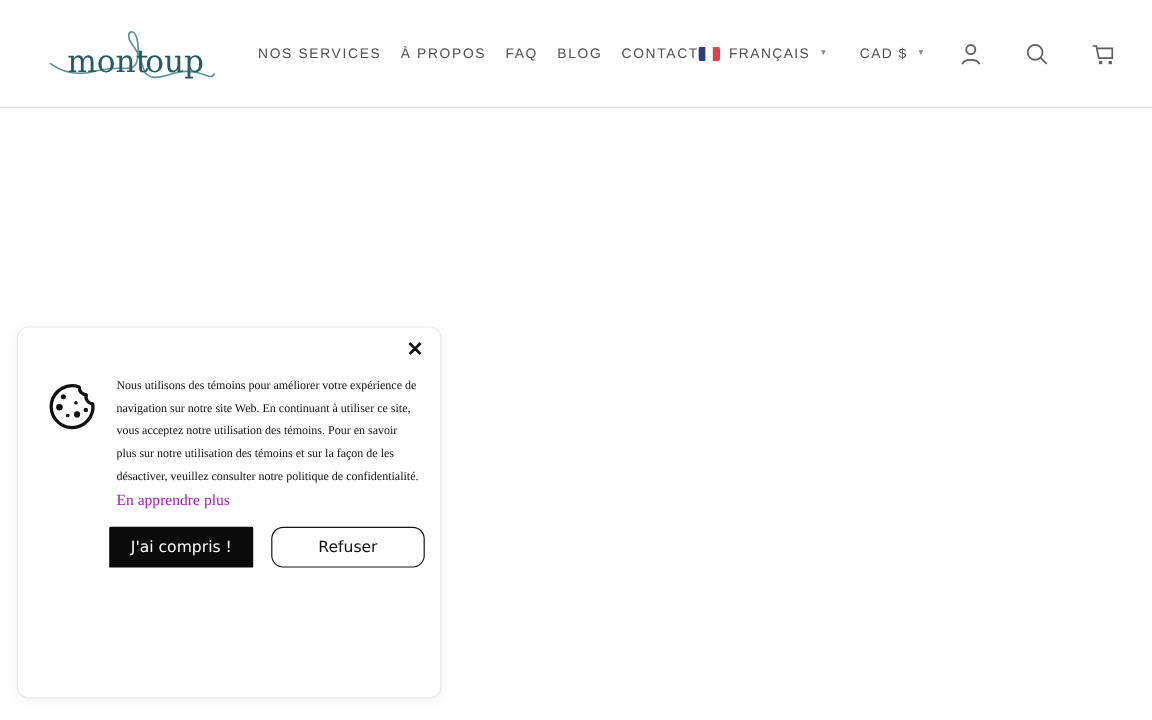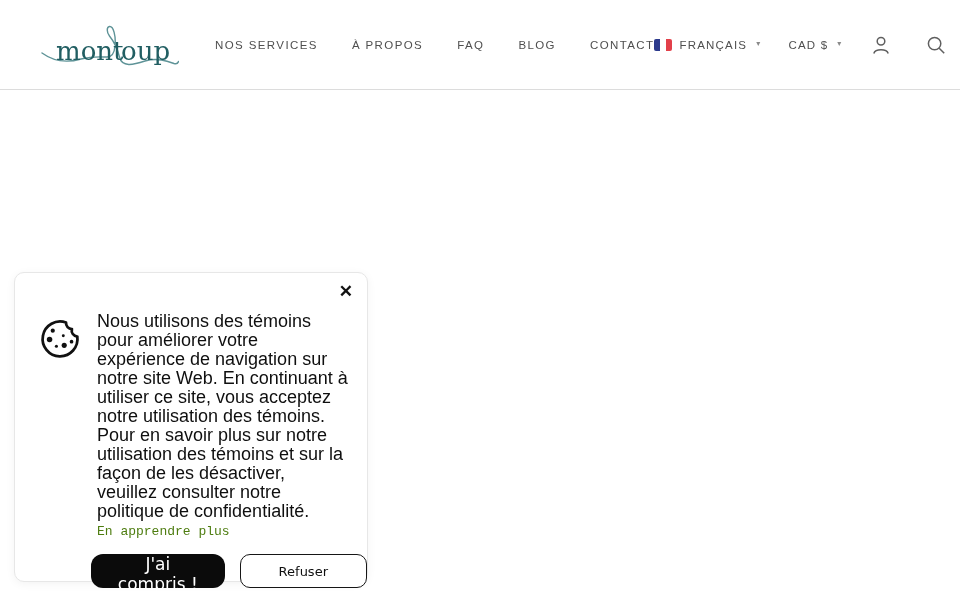--- a/index.html
+++ b/index.html
@@ -6,21 +6,21 @@
   html,body { width:960px; height:600px; background:#ffffff; overflow:hidden;
               font-family:"Liberation Sans", sans-serif; }
 
   
   .header {
     position:absolute; top:0; left:0; width:960px; height:90px;
     background:#ffffff; border-bottom:1px solid #dcdcdc;
     display:flex; align-items:center; padding:0 39px;
   }
   .logo { width:140px; height:54px; flex:none; cursor:pointer; margin-top:2px; }
-  .nav { display:flex; align-items:center; gap:34px; margin-left:36px; }
+  .nav { display:flex; align-items:center; gap:16px; margin-left:36px; }
   .nav-item {
     font-size:11.5px; letter-spacing:1.4px; color:#4f4f4f;
     text-transform:uppercase; cursor:pointer; white-space:nowrap;
   }
   .header-right { margin-left:auto; display:flex; align-items:center; gap:27px; }
   .lang-selector, .currency-selector {
     display:flex; align-items:flex-start; gap:7px; cursor:pointer;
     font-size:11.5px; letter-spacing:1.2px; color:#4f4f4f; white-space:nowrap;
   }
   .flag { width:18px; height:12px; border-radius:2px; overflow:hidden;
@@ -39,32 +39,32 @@
     box-shadow:0 2px 10px rgba(0,0,0,0.05);
   }
   .cookie-close {
     position:absolute; top:6px; right:10px; background:none; border:none;
     font-size:17px; font-weight:700; color:#111; cursor:pointer;
     line-height:1; padding:4px;
   }
   .cookie-body { display:flex; padding:39px 20px 0 24px; }
   .cookie-icon-wrap { width:44px; flex:none; margin-right:14px; margin-top:4px; }
   .cookie-text {
-    font-family:Liberation Sans, sans-serif;
-    font-size:18px; line-height:19px; color:#0f0f0f; width:252px;
+    font-family:Liberation Serif, serif;
+    font-size:10px; line-height:19px; color:#0f0f0f; width:252px;
   }
   .cookie-learn-more {
-    font-family:Liberation Mono, monospace;
-    font-size:13px; line-height:19px; color:#4d7c0f;
+    font-family:Liberation Serif, serif;
+    font-size:13px; line-height:19px; color:#a21caf;
     cursor:pointer; display:inline-block;
   }
   .cookie-buttons { display:flex; gap:15px; margin:13px 0 0 76px; }
   .btn-accept {
-    background:#0b0b0b; color:#ffffff; border:none; border-radius:12px;
-    height:34px; padding:0 18px; font-size:17px; cursor:pointer;
+    background:#0b0b0b; color:#ffffff; border:none; border-radius:1px;
+    height:34px; padding:0 18px; font-size:13px; cursor:pointer;
     font-family:"DejaVu Sans", sans-serif;
   }
   .btn-refuse {
     background:#ffffff; color:#0f0f0f; border:1.5px solid #161616;
     border-radius:10px; height:34px; padding:0 38px; font-size:13px;
     cursor:pointer; font-family:"DejaVu Sans", sans-serif;
   }
 </style>
 </head>
 <body>

